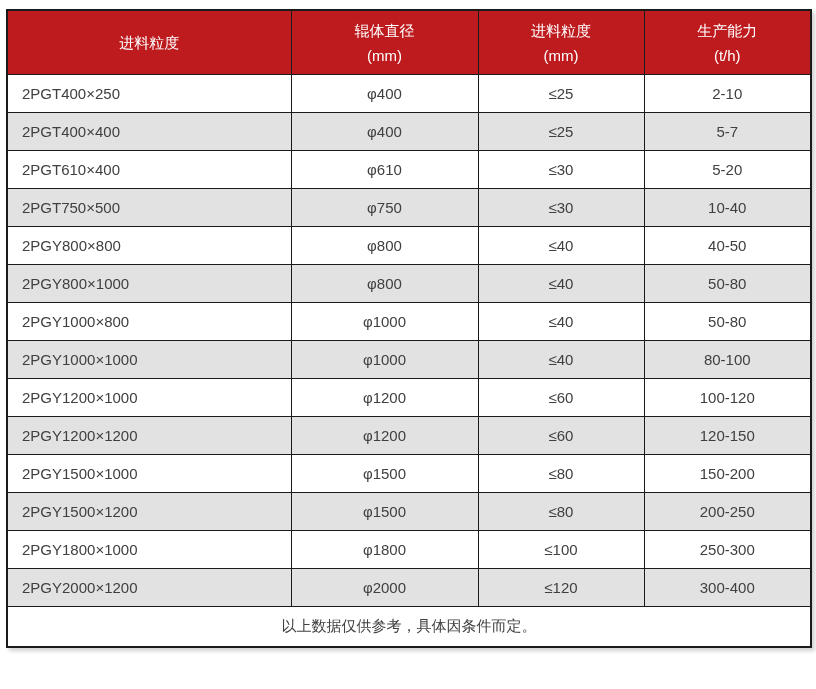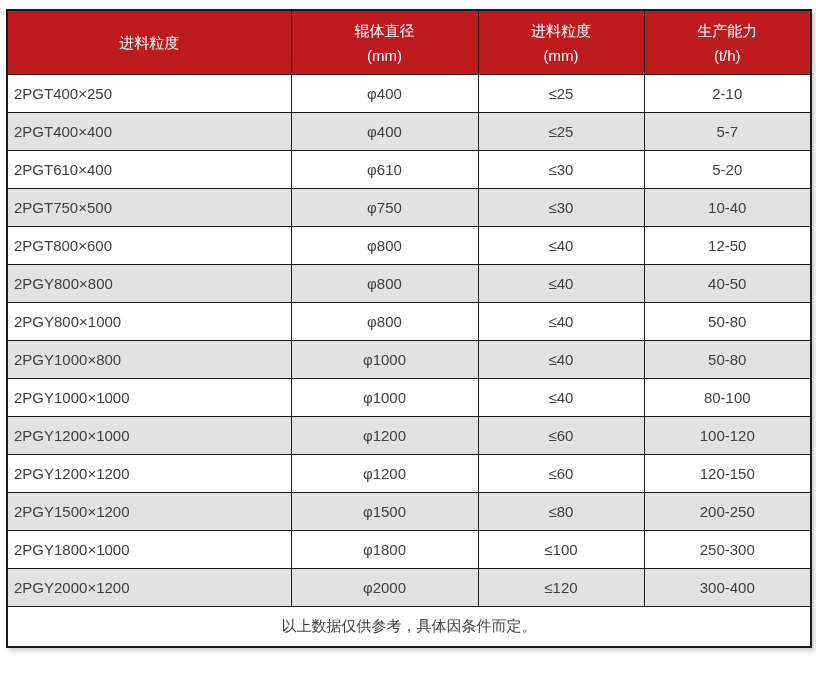--- a/index.html
+++ b/index.html
@@ -53,21 +53,21 @@
   }
   tbody tr {
     height: 38px;
     background: var(--row-bg, #ffffff);
   }
   tbody tr:nth-child(even) {
     background: var(--stripe-bg, #e2e2e2);
   }
   td.model-col {
     text-align: left;
-    padding-left: 6px;
+    padding-left: 14px;
   }
   tfoot td {
     height: 39px;
     background: var(--row-bg, #ffffff);
     margin-left: 28px;
   }
 </style>
 </head>
 <body>
 
@@ -125,26 +125,20 @@
         <td>≤30</td>
         <td>5-20</td>
       </tr>
       <tr>
         <td class="model-col">2PGT750×500</td>
         <td>φ750</td>
         <td>≤30</td>
         <td>10-40</td>
       </tr>
       <tr>
-        <td class="model-col">2PGT800×600</td>
-        <td>φ800</td>
-        <td>≤40</td>
-        <td>12-50</td>
-      </tr>
-      <tr>
         <td class="model-col">2PGY800×800</td>
         <td>φ800</td>
         <td>≤40</td>
         <td>40-50</td>
       </tr>
       <tr>
         <td class="model-col">2PGY800×1000</td>
         <td>φ800</td>
         <td>≤40</td>
         <td>50-80</td>
@@ -165,20 +159,26 @@
         <td class="model-col">2PGY1200×1000</td>
         <td>φ1200</td>
         <td>≤60</td>
         <td>100-120</td>
       </tr>
       <tr>
         <td class="model-col">2PGY1200×1200</td>
         <td>φ1200</td>
         <td>≤60</td>
         <td>120-150</td>
+      </tr>
+      <tr>
+        <td class="model-col">2PGY1500×1000</td>
+        <td>φ1500</td>
+        <td>≤80</td>
+        <td>150-200</td>
       </tr>
       <tr>
         <td class="model-col">2PGY1500×1200</td>
         <td>φ1500</td>
         <td>≤80</td>
         <td>200-250</td>
       </tr>
       <tr>
         <td class="model-col">2PGY1800×1000</td>
         <td>φ1800</td>

